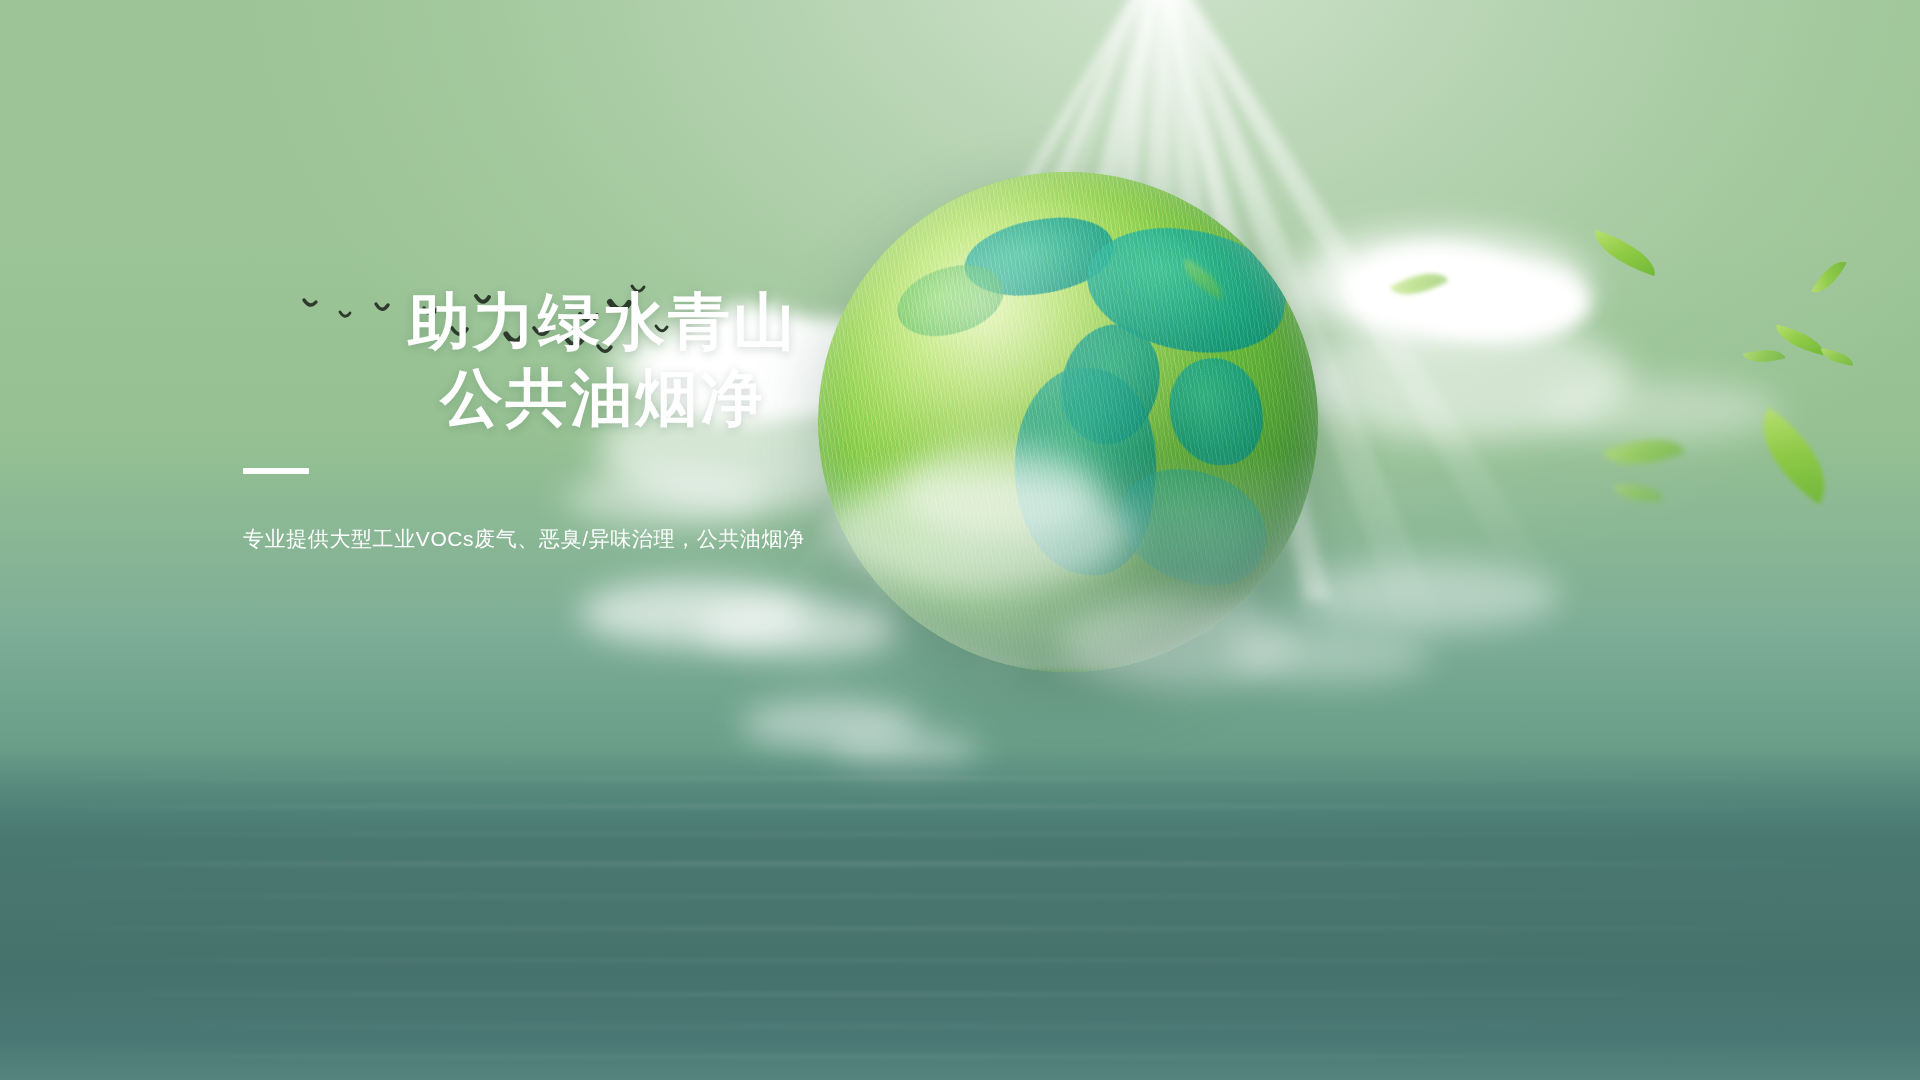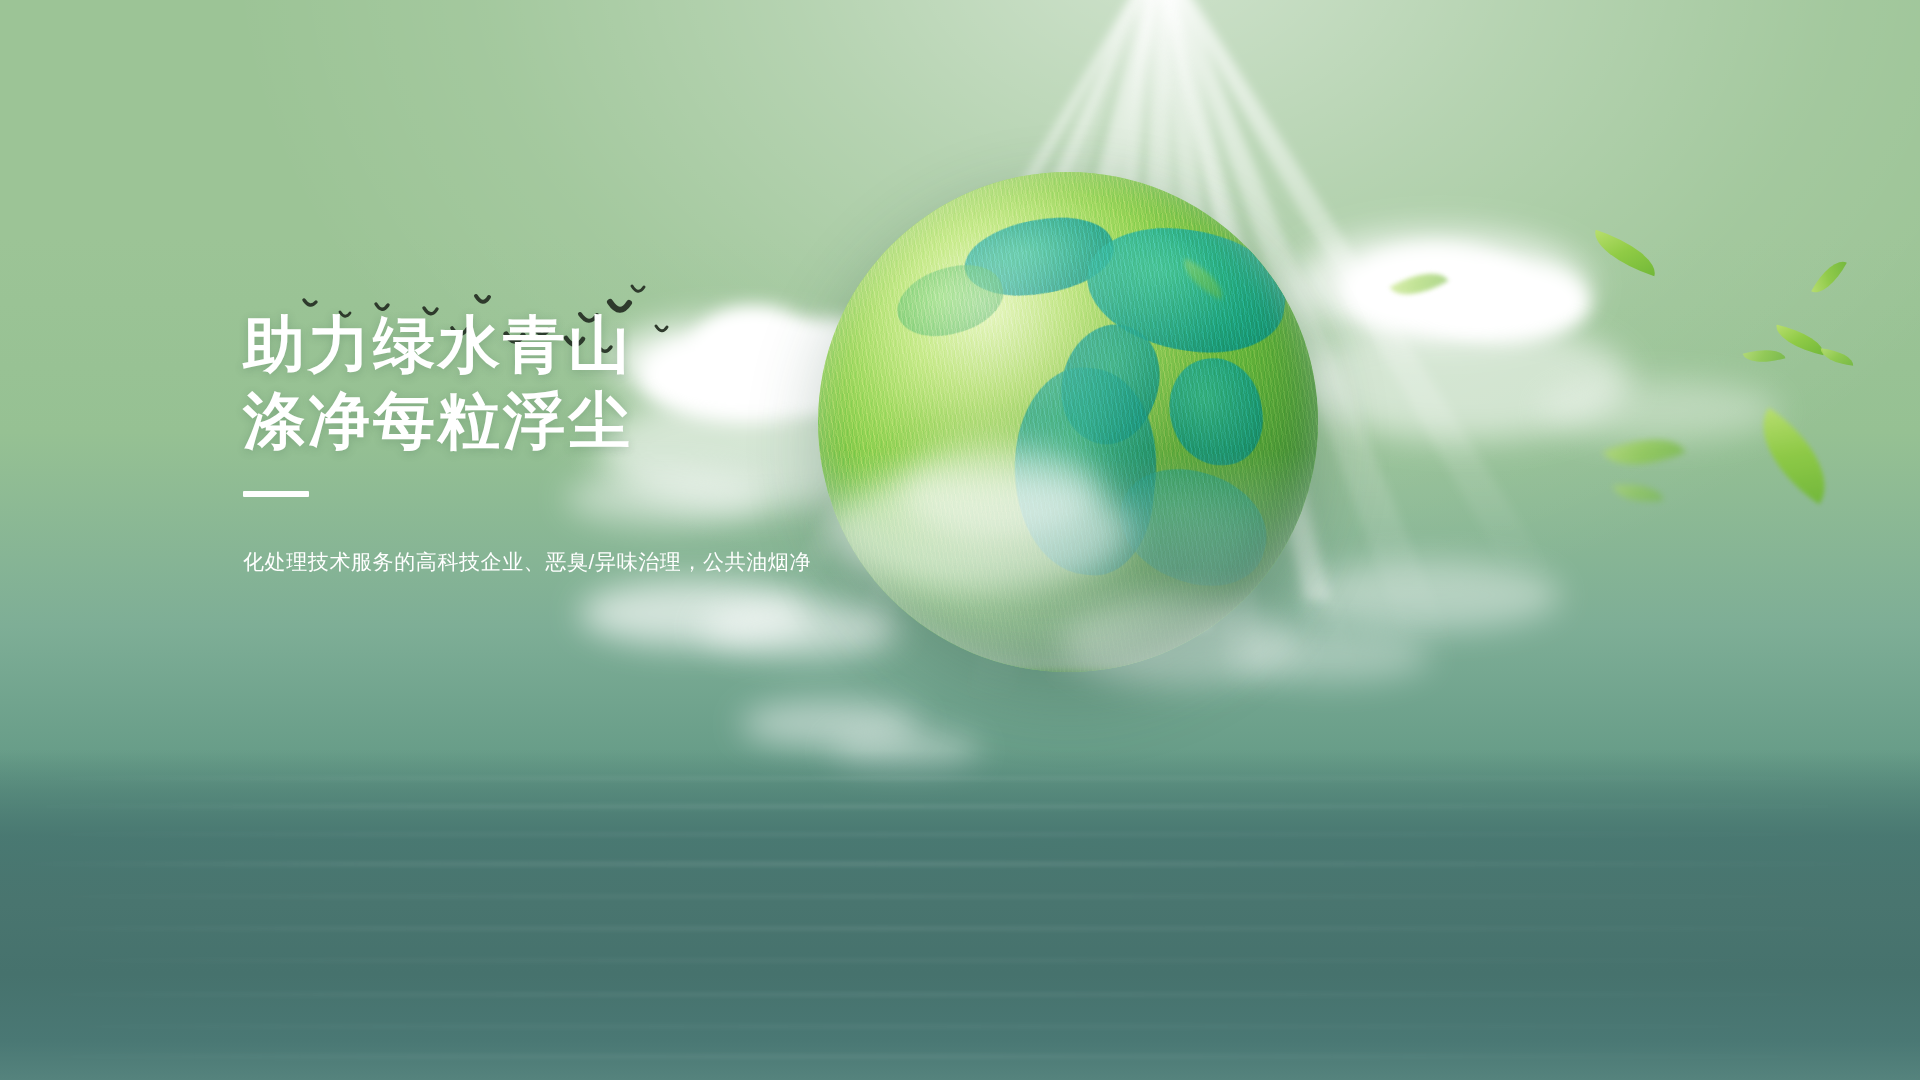--- a/index.html
+++ b/index.html
@@ -131,21 +131,21 @@
   .birds { position:absolute; left:280px; top:228px; width:460px; height:130px; }
 
   
   .leaf {
     position:absolute;
     background:linear-gradient(135deg,#b9e06a 0%,#8ecb3f 48%,#6fb732 100%);
     border-radius:0 100% 0 100%;
   }
 
   
-  .copy { position:absolute; left:243px; top:307px; width:720px; }
+  .copy { position:absolute; left:243px; top:284px; width:720px;text-align:center; }
   .headline {
     color:#ffffff;
     font-size:62px;
     font-weight:bold;
     line-height:76px;
     letter-spacing:3px;
     text-shadow:0 2px 10px rgba(40,80,60,.22);
     white-space:nowrap;
   }
   .rule {
@@ -301,20 +301,20 @@
               filter:blur(3px); opacity:.62;"></div>
   <div class="leaf" style="left:1614px; top:482px; width:48px; height:22px; transform:rotate(-8deg);
               filter:blur(3px); opacity:.48;"></div>
   <div class="leaf" style="left:1392px; top:272px; width:54px; height:24px; transform:rotate(-30deg);
               filter:blur(2px); opacity:.55;"></div>
   <div class="leaf" style="left:1178px; top:268px; width:50px; height:22px; transform:rotate(26deg);
               filter:blur(2px); opacity:.42;"></div>
 
   <div class="copy">
     <div class="headline">助力绿水青山</div>
-    <div class="headline">涤净每粒浮尘</div>
+    <div class="headline">公共油烟净</div>
     <div class="rule"></div>
     <div class="desc">
-      <div>化处理技术服务的高科技企业、恶臭/异味治理，公共油烟净</div>
+      <div>专业提供大型工业VOCs废气、恶臭/异味治理，公共油烟净</div>
     </div>
   </div>
 
 </div>
 
 </body></html>

